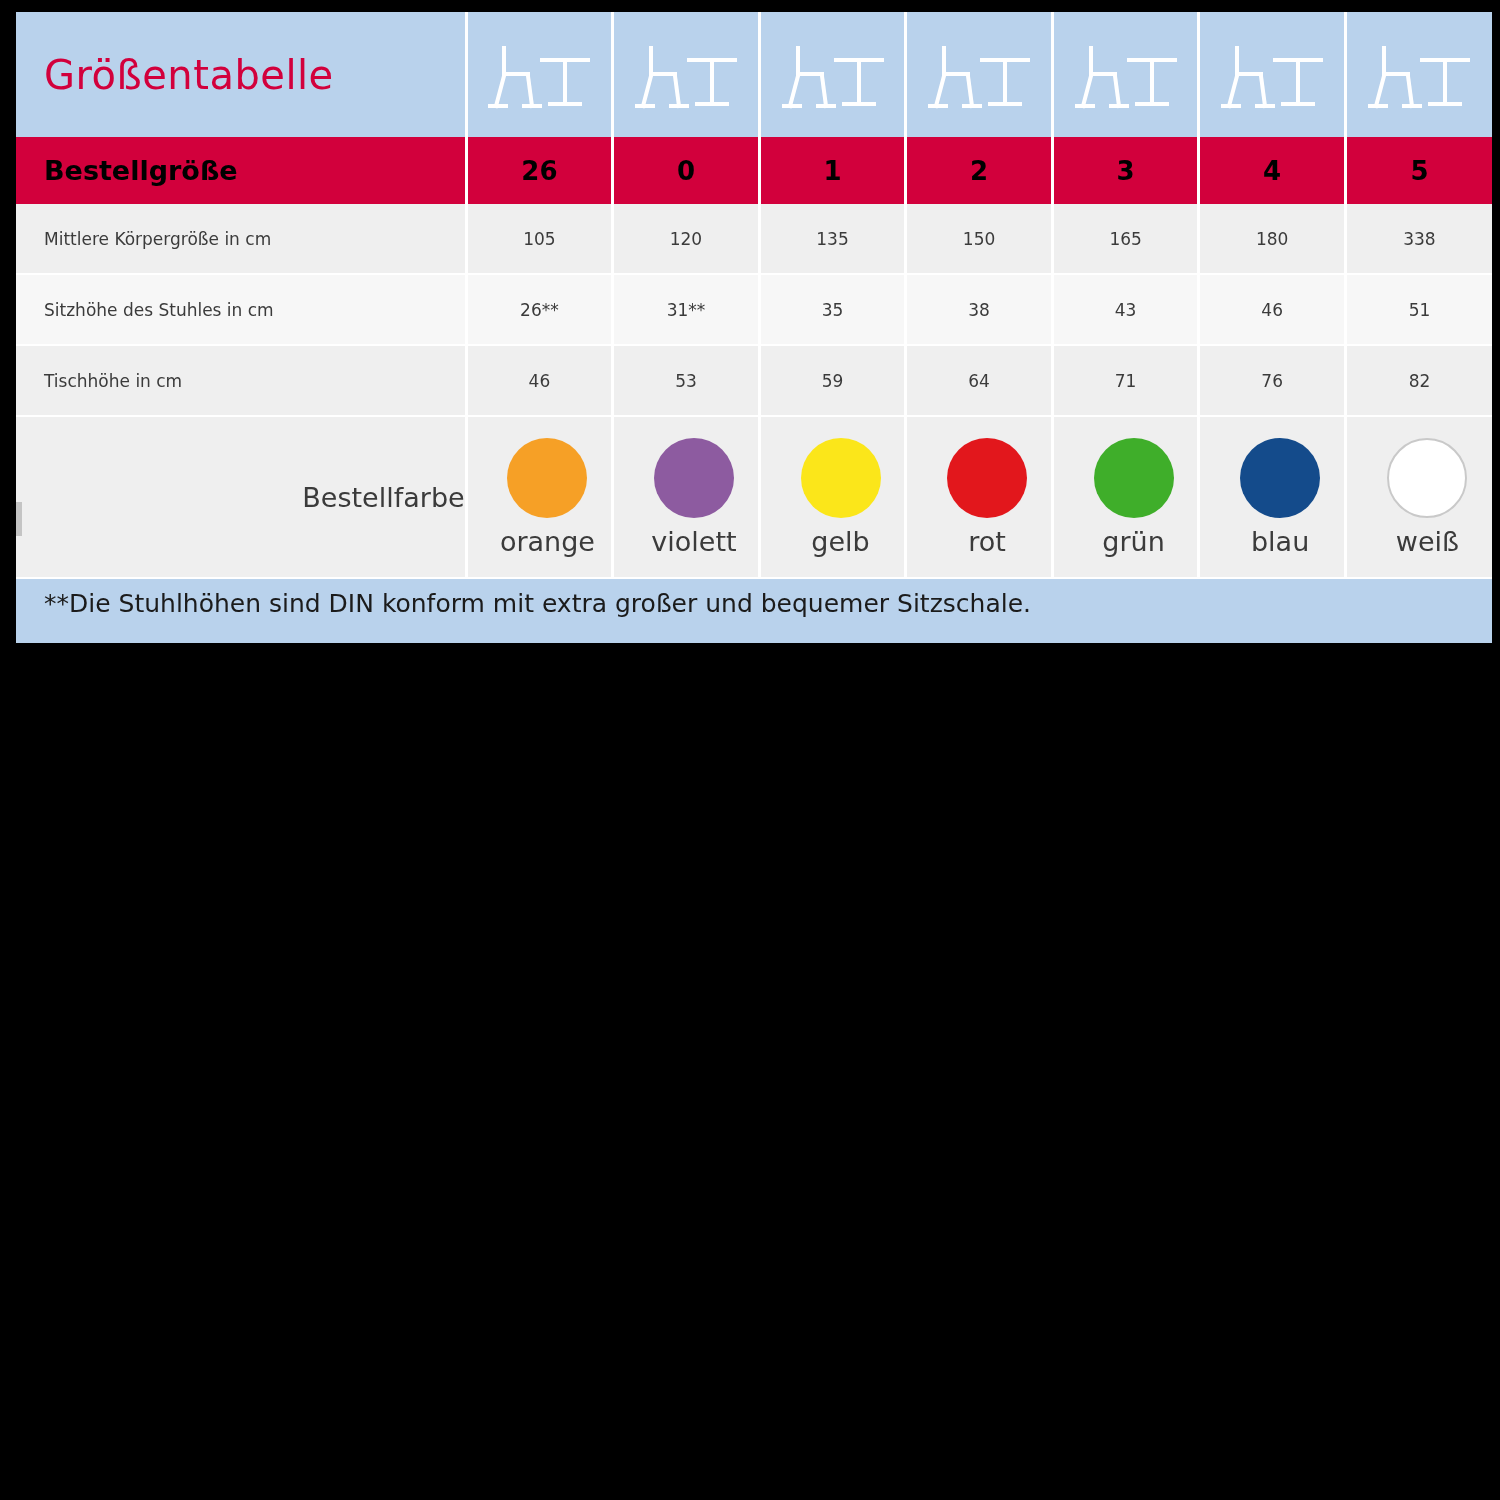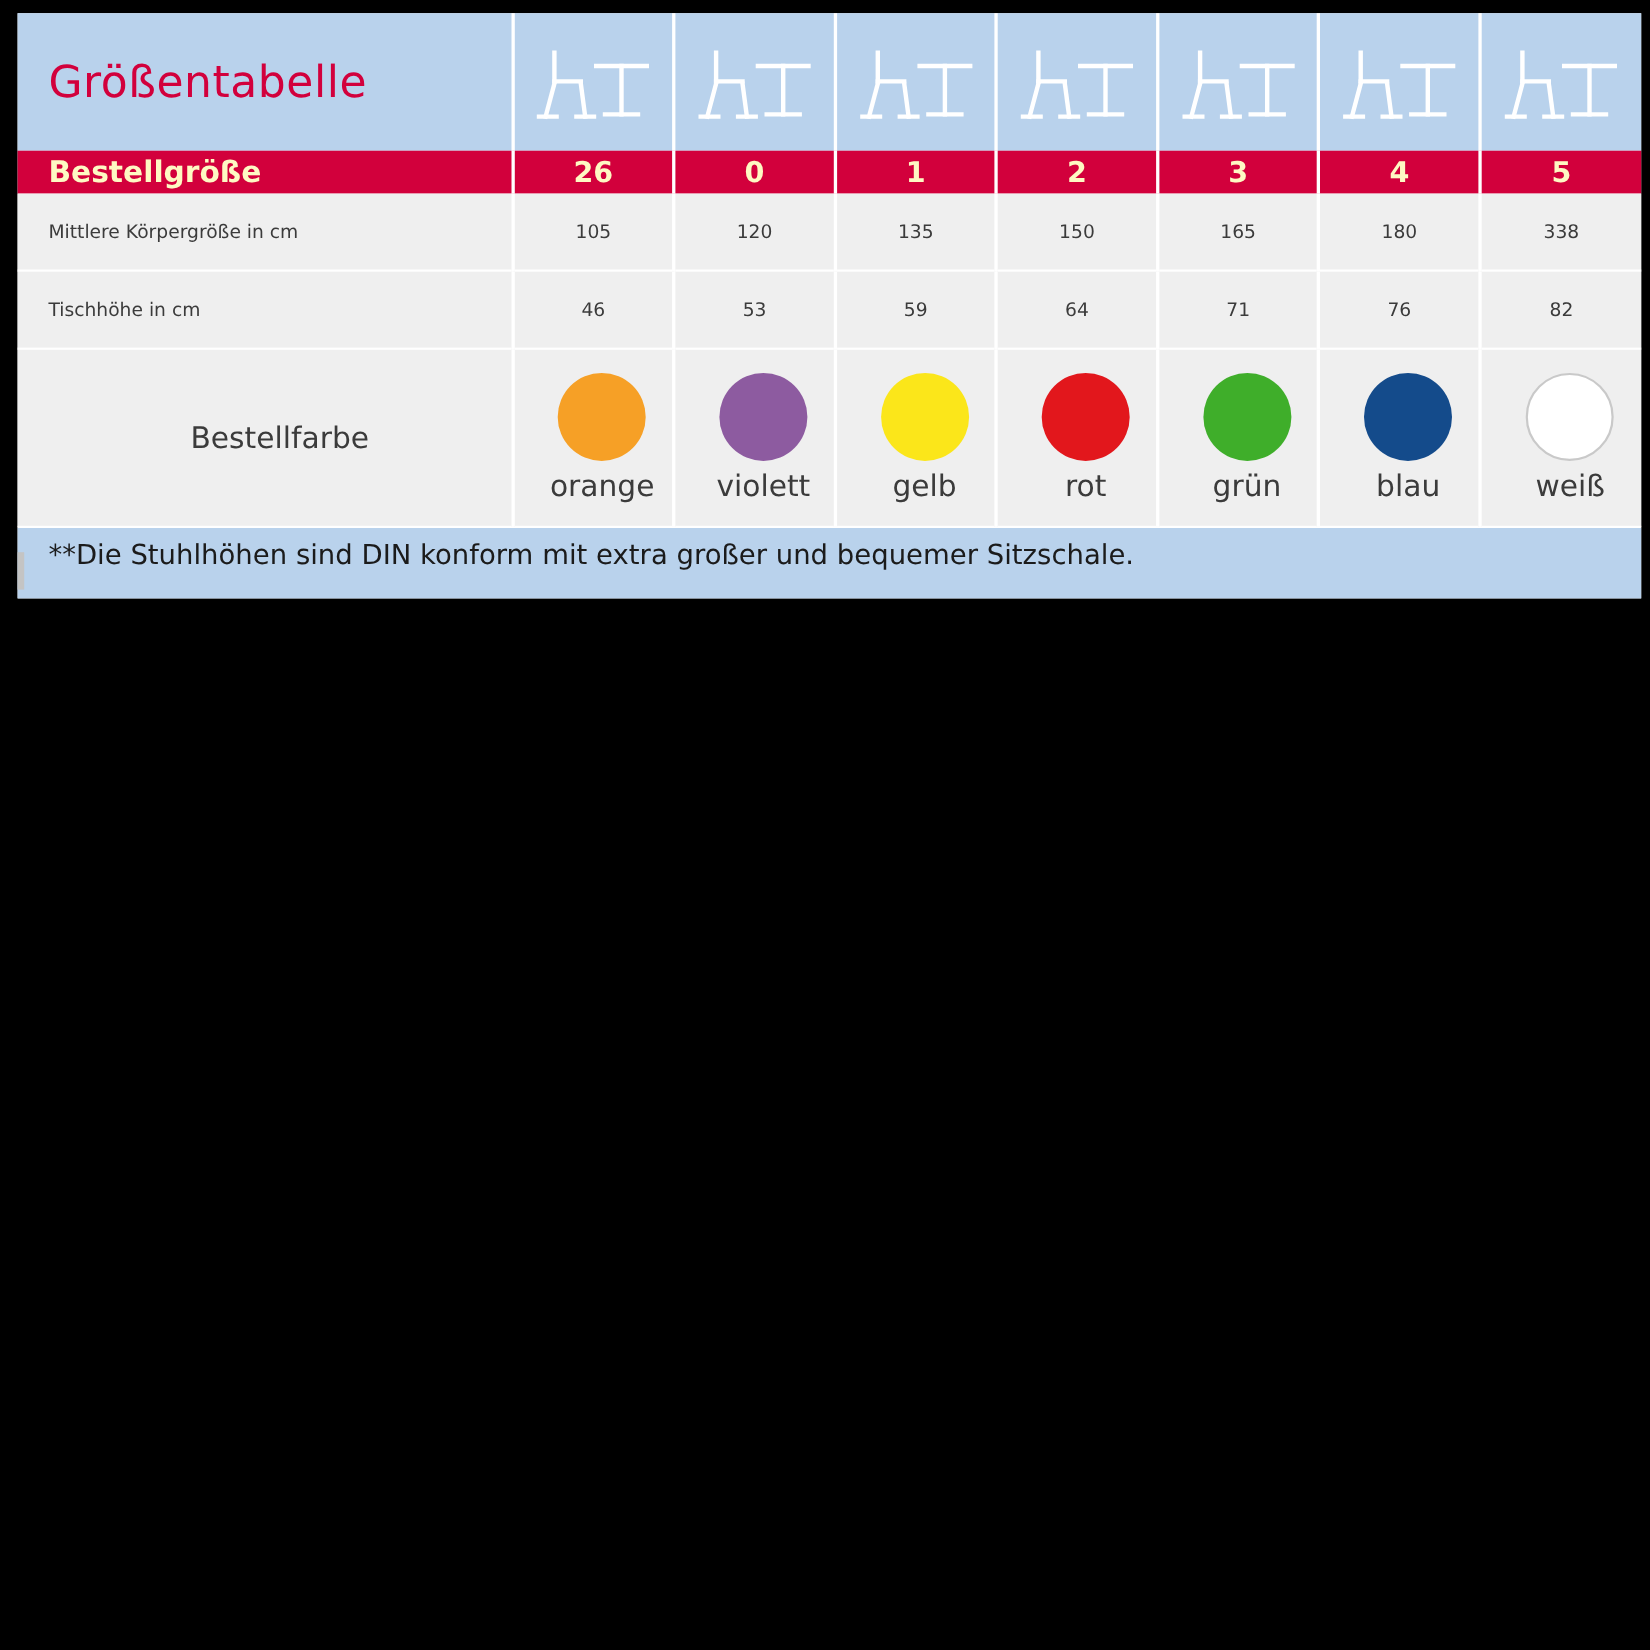--- a/index.html
+++ b/index.html
@@ -62,22 +62,22 @@
   td.icon-cell:last-child { border-right: none; }
   .chair-icon {
     display: inline-block;
     width: 110px;
     height: 86px;
   }
 
   
   tr.row-order td {
     background: #d2003c;
-    height: 39px;
-    color: #fef9c3;
+    height: 67px;
+    color: #000000;
     text-align: center;
     vertical-align: middle;
     font-weight: bold;
     font-size: 26px;
     border-right: 3px solid #ffffff;
   }
   tr.row-order td:last-child { border-right: none; }
   tr.row-order td.order-label {
     text-align: left;
     padding-left: 28px !important;
@@ -112,21 +112,21 @@
     text-align: center;
     background: #efefef;
     border-right: 3px solid #ffffff;
     border-bottom: 2px solid #ffffff;
     font-size: 27px;
     color: #3b3b3b;
     padding-left: 16px;
   }
   tr.row-color td:last-child { border-right: none; }
   tr.row-color td.rowlabel {
-    text-align: center;
+    text-align: right;
     padding-left: 28px !important;
   }
   .swatch {
     width: 80px;
     height: 80px;
     border-radius: 50%;
     margin: 0 auto 8px auto;
     box-sizing: border-box;
   }
   .swatch.white-swatch {
@@ -318,20 +318,30 @@
         <td class="rowlabel">Mittlere Körpergröße in cm</td>
         <td>105</td>
         <td>120</td>
         <td>135</td>
         <td>150</td>
         <td>165</td>
         <td>180</td>
         <td>338</td>
       </tr>
 
+      <tr class="row-data even">
+        <td class="rowlabel">Sitzhöhe des Stuhles in cm</td>
+        <td>26**</td>
+        <td>31**</td>
+        <td>35</td>
+        <td>38</td>
+        <td>43</td>
+        <td>46</td>
+        <td>51</td>
+      </tr>
 
       <tr class="row-data odd">
         <td class="rowlabel">Tischhöhe in cm</td>
         <td>46</td>
         <td>53</td>
         <td>59</td>
         <td>64</td>
         <td>71</td>
         <td>76</td>
         <td>82</td>

